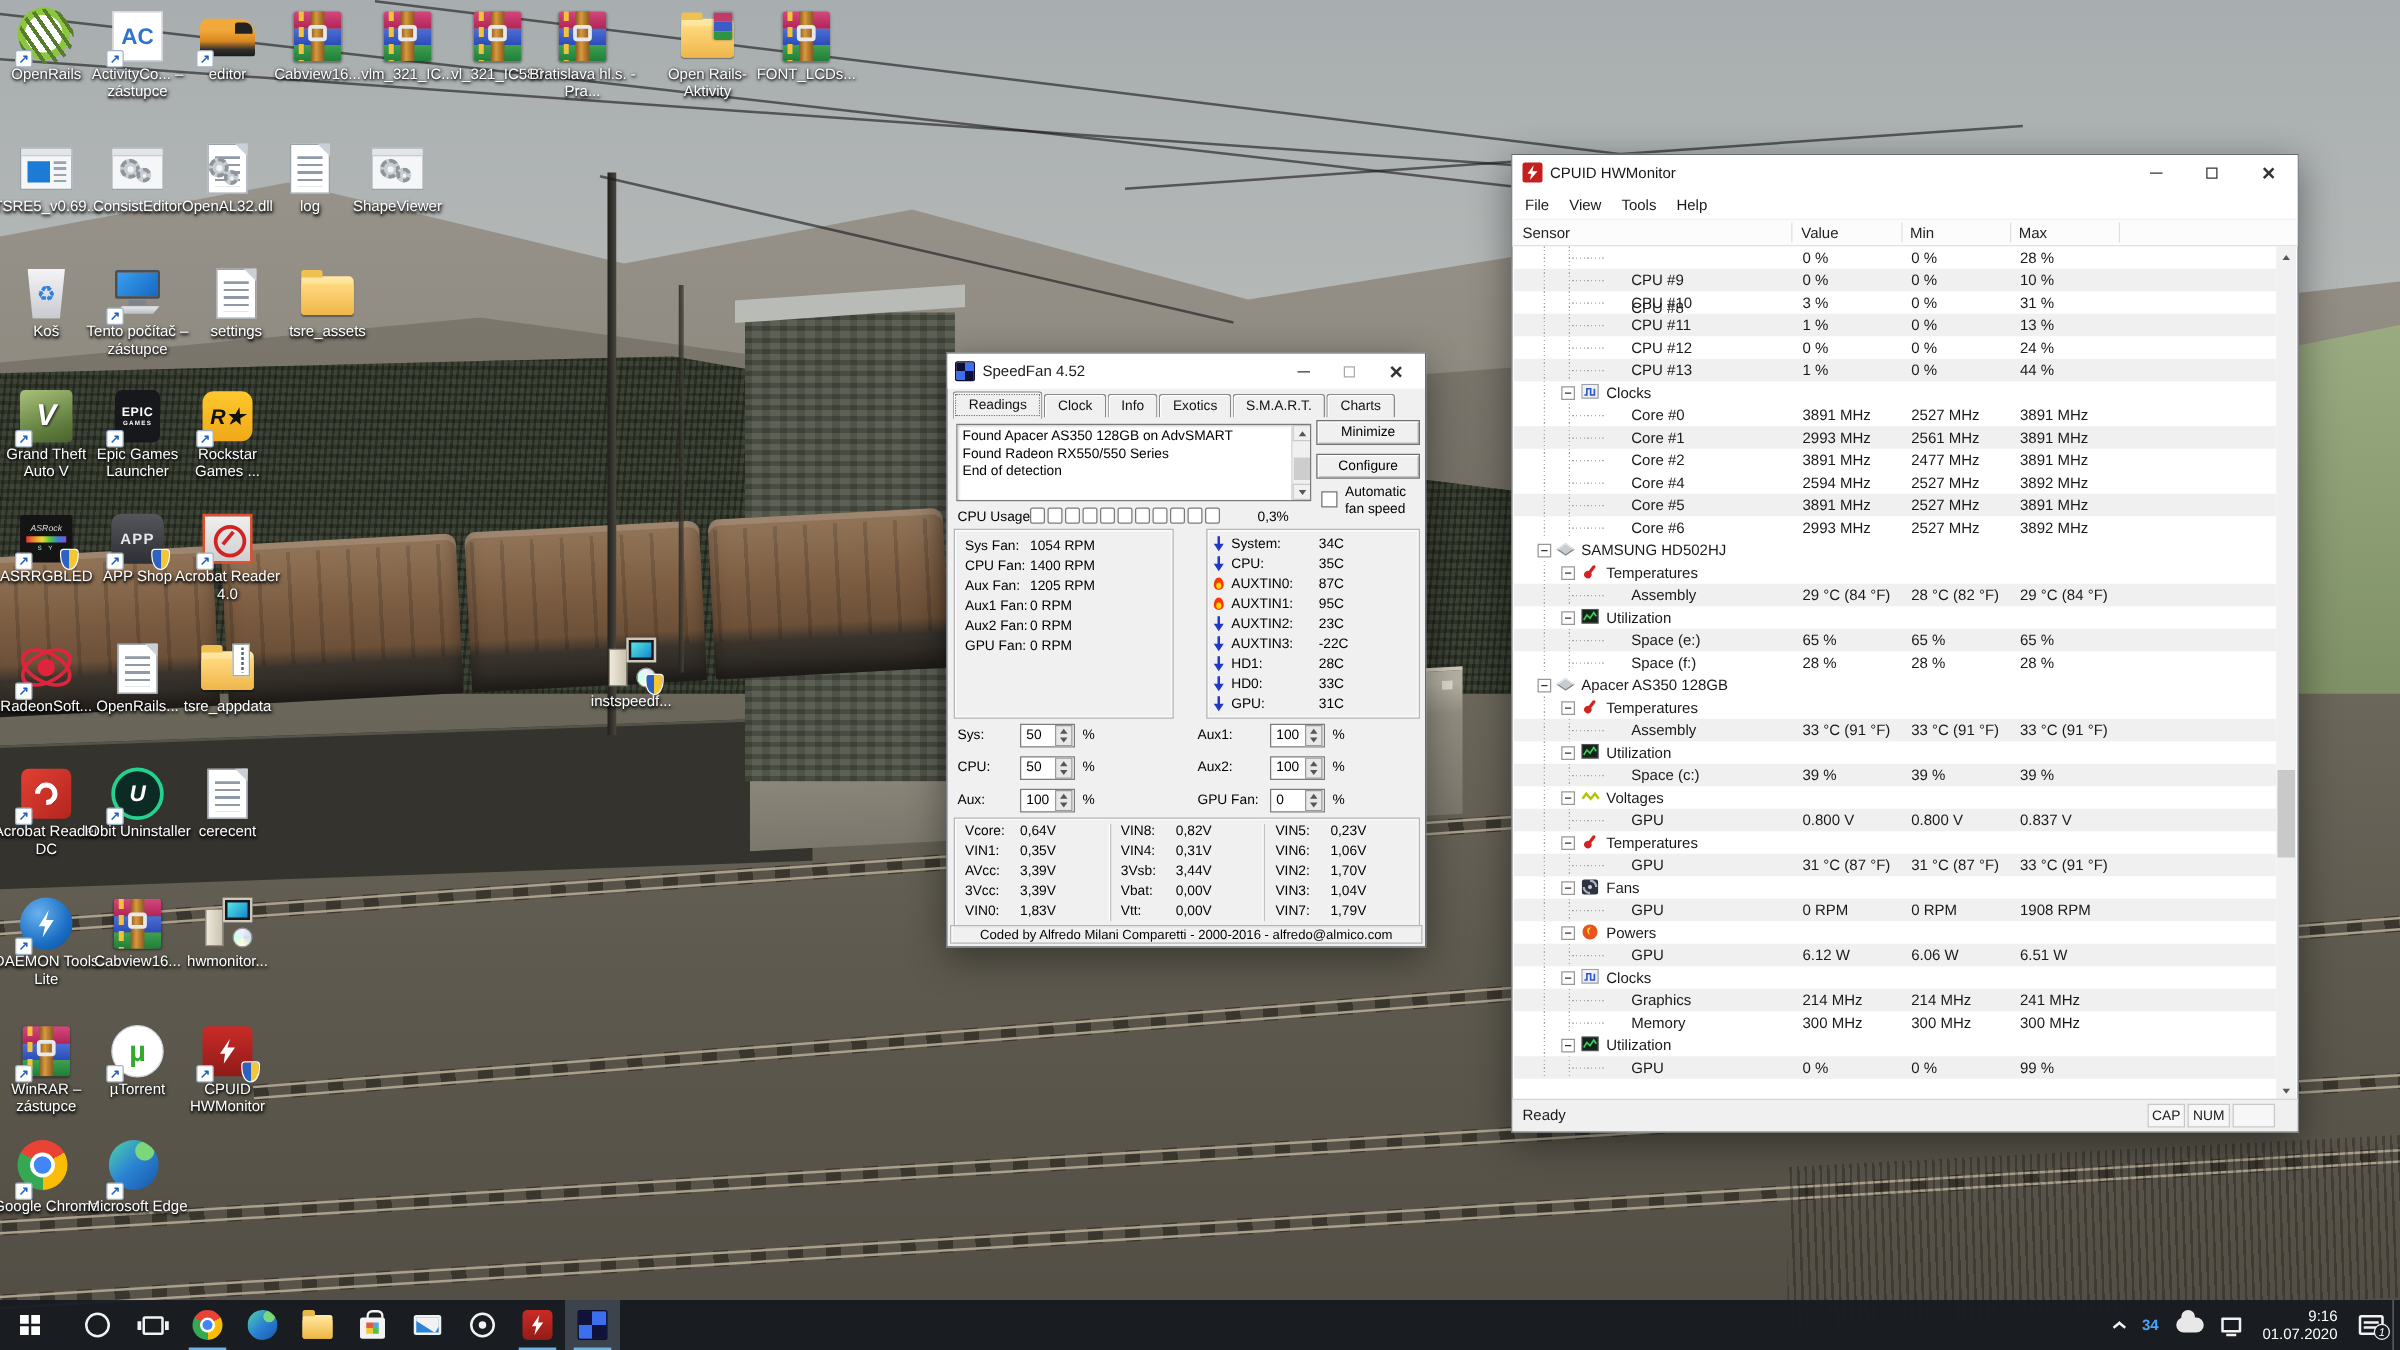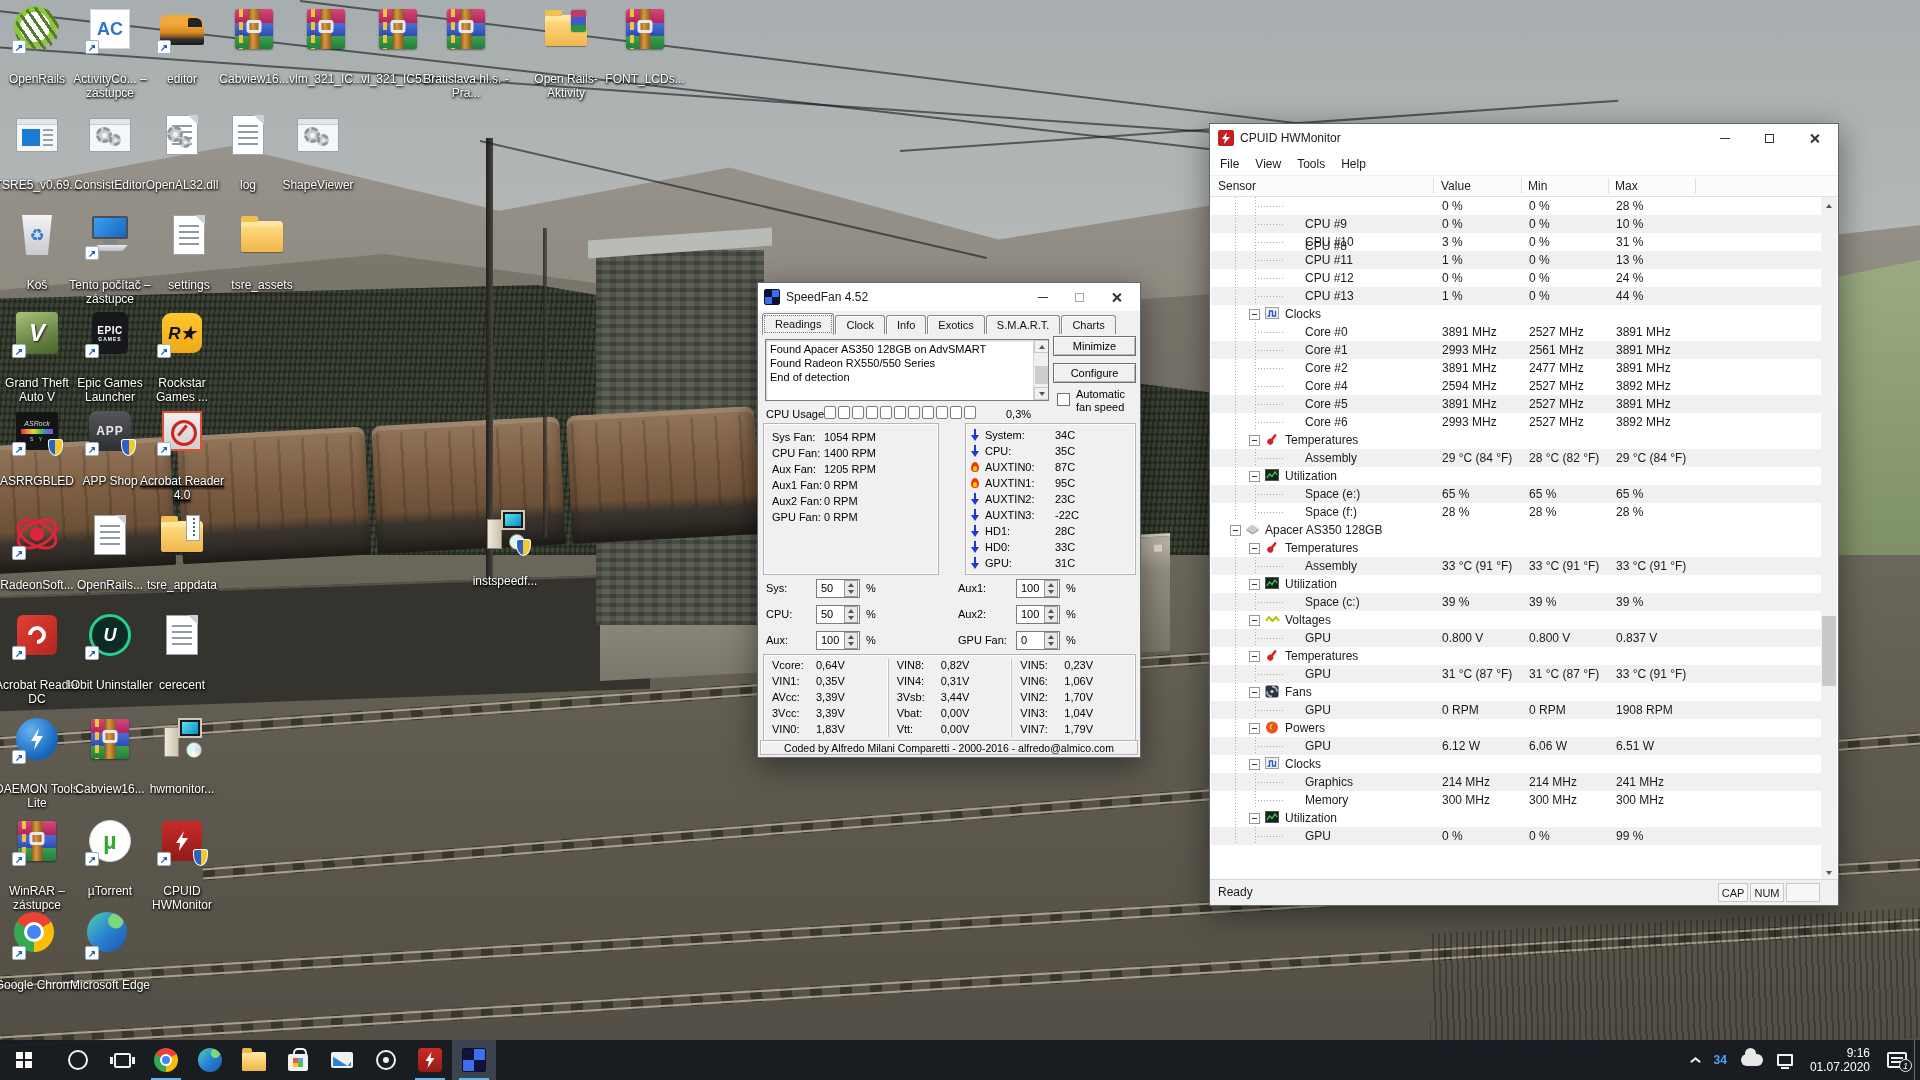--- a/index.html
+++ b/index.html
@@ -57,21 +57,21 @@
   .w-train { position:absolute; left:924px; top:388px; width:96px; height:118px;
     border-radius:10px 10px 3px 3px; overflow:hidden;
     background:linear-gradient(180deg,#b4b8bb 0 9%,#33363b 9% 30%,#e9e6e1 30% 55%,#c4262e 55% 100%); }
   .w-train .obb { position:absolute; left:0; right:0; bottom:22px; text-align:center;
     color:#fff; font-weight:bold; font-size:10px; letter-spacing:1px; }
   .w-pole { position:absolute; background:linear-gradient(90deg,#201f1b,#4a463e); }
   .w-wire { position:absolute; height:2px; background:rgba(28,28,31,.62); transform-origin:left center; }
 
   
   .dicon { position:absolute; width:86px; display:flex; flex-direction:column; align-items:center; z-index:2; cursor:default; }
-  .dlabel { margin-top:20px; max-width:86px; text-align:center; font-size:12px; line-height:14px;
+  .dlabel { margin-top:0; max-width:86px; text-align:center; font-size:12px; line-height:14px;
     color:#fff; text-shadow:0 1px 2px #000, 1px 1px 3px rgba(0,0,0,.9); }
   .ic { position:relative; width:46px; height:46px; }
   .ovl-sc { position:absolute; left:-2px; bottom:-2px; width:14px; height:14px; background:#fff;
     border:1px solid #9fb2c8; border-radius:2px; color:#1e5fbf; font-size:10px; font-weight:bold;
     display:flex; align-items:center; justify-content:center; }
   .ovl-sc::after { content:"\2197"; }
   .ovl-shield { position:absolute; right:-3px; bottom:-2px; width:15px; height:17px;
     background:linear-gradient(90deg,#2b62c4 50%,#f3c632 50%); border:1px solid #fff;
     border-radius:3px 3px 8px 8px / 3px 3px 12px 12px; }
   .ic-rar { position:absolute; left:4px; top:3px; width:38px; height:40px; border-radius:3px;
@@ -610,21 +610,21 @@
         <div class="dlabel">ASRRGBLED</div>
       </div>
       <div class="dicon" style="left: 67px; top: 408px;">
         <div class="ic">
           <div class="tile ic-appshop">APP</div>
           <span class="ovl-sc"></span>
           <span class="ovl-shield"></span>
         </div>
         <div class="dlabel">APP Shop</div>
       </div>
-      <div class="dicon" style="left: 139px; top: 408px; text-decoration: underline;">
+      <div class="dicon" style="left: 139px; top: 408px;">
         <div class="ic">
           <div class="tile ic-acro4"></div>
           <span class="ovl-sc"></span>
         </div>
         <div class="dlabel">Acrobat Reader 4.0</div>
       </div>
       <div class="dicon" style="left: -6px; top: 512px;">
         <div class="ic">
           <div class="ic-radeon">
             <span class="orb"></span>
@@ -1165,20 +1165,28 @@
           <span class="vv" style="left: 405px;">3891 MHz</span>
         </div>
         <div class="hw-row">
           <span class="hg" style="left: 24px;"></span>
           <span class="hg" style="left: 44px;"></span>
           <span class="hstub" style="left: 44px; width: 28px;"></span>
           <span class="lb" style="left: 94px;">Core #6</span>
           <span class="vv" style="left: 231px;">2993 MHz</span>
           <span class="vv" style="left: 318px;">2527 MHz</span>
           <span class="vv" style="left: 405px;">3892 MHz</span>
+        </div>
+        <div class="hw-row">
+          <span class="hexp" style="left: 19px;"></span>
+          <span class="hico" style="left: 34px;"><svg width="15" height="13">
+              <path d="M1 6.5 L7.5 2 L14 6.5 L7.5 11 Z" fill="#c7ccd1" stroke="#80878e"></path>
+              <path d="M1 6.5 L7.5 2 L14 6.5" fill="none" stroke="#eef0f2"></path>
+            </svg></span>
+          <span class="lb" style="left: 54px;">SAMSUNG HD502HJ</span>
         </div>
         <div class="hw-row">
           <span class="hg" style="left: 24px;"></span>
           <span class="hexp" style="left: 38px;"></span>
           <span class="hico" style="left: 54px;"><svg width="15" height="13">
               <g transform="rotate(38 7 6)">
                 <rect x="6" y="0" width="2.6" height="8" rx="1.3" fill="#d42222"></rect>
                 <circle cx="7.3" cy="9.2" r="3" fill="#d42222"></circle>
               </g>
             </svg></span>

